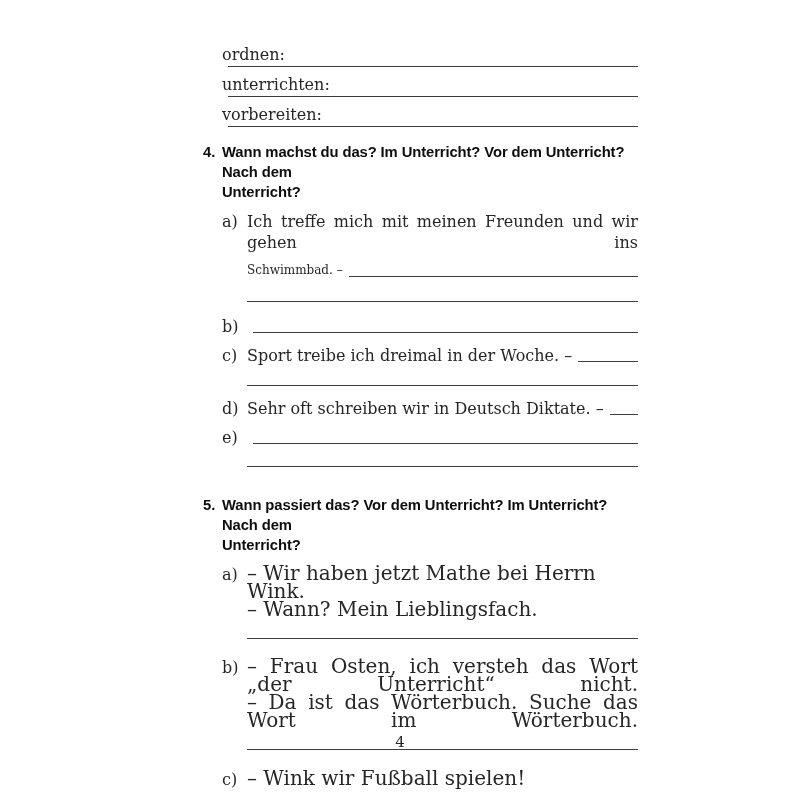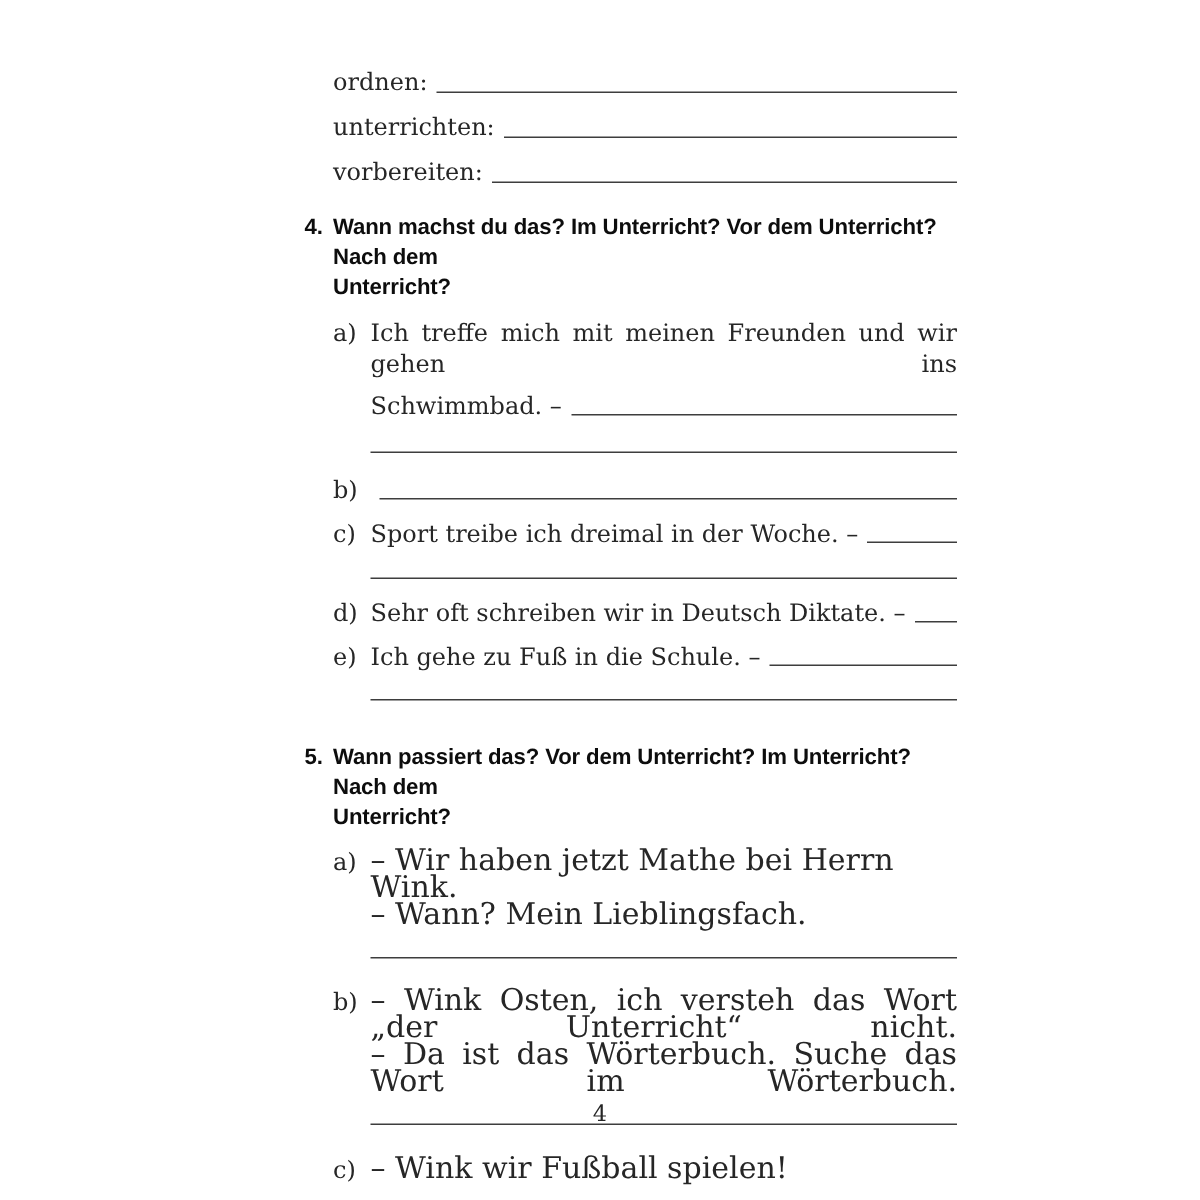--- a/index.html
+++ b/index.html
@@ -19,20 +19,21 @@
     width: 435px;
   }
   
   .vocab-row {
     display: flex;
     margin-left: 19px;
     height: 22px;
     line-height: 22px;
     margin-bottom: 8px;
     font-size: 16px;
+    flex-direction: column;
   }
   .blank {
     flex: 1 1 auto;
     border-bottom: 1.5px solid #3d3d3d;
     margin: 0 0 4px 6px;
   }
   
   .ex-heading {
     display: flex;
     font-family: "Liberation Sans", sans-serif;
@@ -53,21 +54,21 @@
   .ilabel { width: 25px; flex: none; }
   .itext  { flex: none; white-space: nowrap; }
   .justify-line {
     flex: 1 1 auto;
     text-align: justify;
     text-align-last: justify;
   }
   .cont-row {
     display: flex;
     margin-left: 44px;
-    font-size: 16px;
+    font-size: 12px;
     line-height: 21px;
   }
   .dialog-lines { flex: 1 1 auto; }
   .dialog-lines .dline { font-size: 20px; line-height: 18px; }
   .dialog-lines .dline.just { text-align: justify; text-align-last: justify; }
   .full-blank {
     margin-left: 44px;
     height: 0;
     border-bottom: 1.5px solid #3d3d3d;
   }
@@ -148,21 +149,20 @@
     </div>
     <div class="full-blank mt-fbB"></div>
 
     <div class="item mt-d">
       <span class="ilabel">d)</span>
       <span class="itext">Sehr oft schreiben wir in Deutsch Diktate. –</span>
       <span class="blank"></span>
     </div>
     <div class="item mt-e">
       <span class="ilabel">e)</span>
-      <span class="itext">Ich gehe zu Fuß in die Schule. –</span>
       <span class="blank"></span>
     </div>
     <div class="full-blank mt-fbC"></div>
 
     <div class="ex-heading mt-h5">
       <span class="ex-num">5.</span>
       <span>
         <span>Wann passiert das? Vor dem Unterricht? Im Unterricht? Nach dem</span><br>
         <span>Unterricht?</span>
       </span>
@@ -173,21 +173,21 @@
       <span class="dialog-lines">
         <span class="dline" style="display:block">– Wir haben jetzt Mathe bei Herrn Wink.</span>
         <span class="dline" style="display:block">– Wann? Mein Lieblingsfach.</span>
       </span>
     </div>
     <div class="full-blank mt-fbD"></div>
 
     <div class="item mt-5b">
       <span class="ilabel">b)</span>
       <span class="dialog-lines">
-        <span class="dline just" style="display:block">– Wink Osten, ich versteh das Wort „der Unterricht“ nicht.</span>
+        <span class="dline just" style="display:block">– Frau Osten, ich versteh das Wort „der Unterricht“ nicht.</span>
         <span class="dline just" style="display:block">– Da ist das Wörterbuch. Suche das Wort im Wörterbuch.</span>
       </span>
     </div>
     <div class="full-blank mt-fbE"></div>
 
     <div class="item mt-5c">
       <span class="ilabel">c)</span>
       <span class="dialog-lines">
         <span class="dline" style="display:block">– Wink wir Fußball spielen!</span>
       </span>

